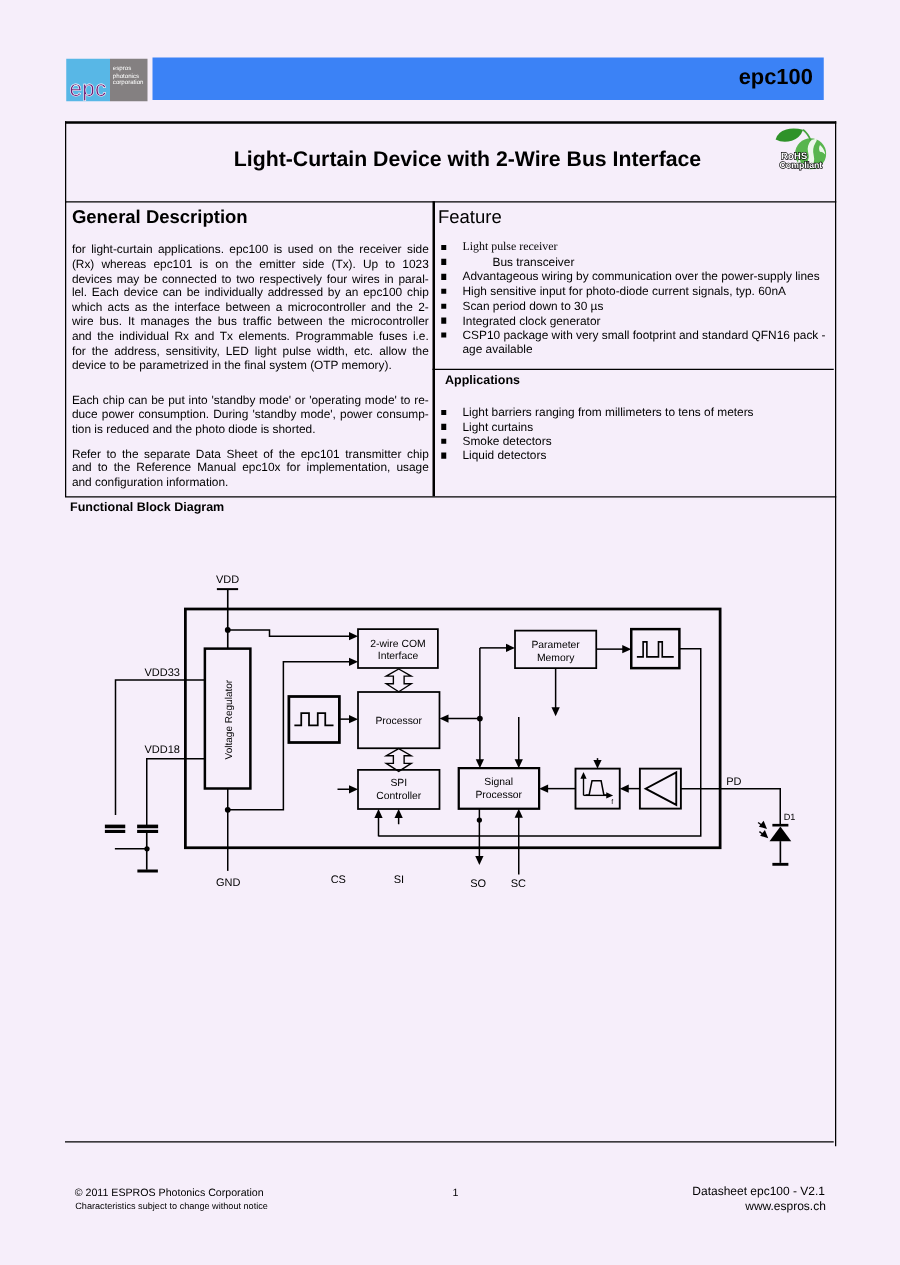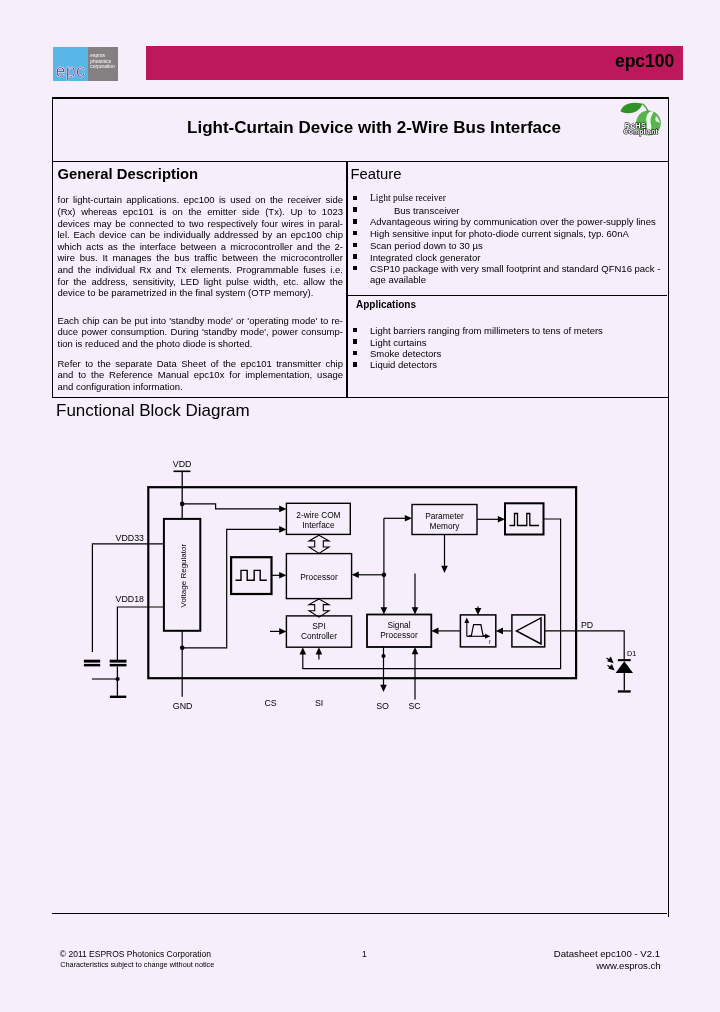--- a/index.html
+++ b/index.html
@@ -13,21 +13,21 @@
 <body>
 
 <div class="abs" style="left:53px;top:46.5px;width:34.5px;height:34px;background:#58b7e6;">
   <div class="abs" style="left:2.5px;top:14.8px;color:#701a75;font-size:18px;letter-spacing:0.2px;-webkit-text-stroke:0.45px #fff;">epc</div>
 </div>
 
 <div class="abs" style="left:87.5px;top:46.5px;width:30.7px;height:34px;background:#848081;">
   <div class="abs" style="left:2.8px;top:6.5px;color:#fff;font-size:4.9px;line-height:5.5px;">espros<br>photonics<br>corporation</div>
 </div>
 
-<div class="abs" style="left:146px;top:46.3px;width:537.3px;height:33.7px;background:#be185d;">
+<div class="abs" style="left:122px;top:46.3px;width:537.3px;height:33.7px;background:#3b82f6;">
   <div class="abs" style="right:9px;top:4.8px;font-size:17.5px;font-weight:bold;">epc100</div>
 </div>
 
 <div class="abs" style="left:52.2px;top:97.2px;width:616.8px;height:64.4px;box-sizing:border-box;border:1.7px solid #000;border-top-width:2px;border-bottom:none;"></div>
 
 <div class="abs" style="left:67px;top:118px;width:614px;text-align:center;font-size:17px;font-weight:bold;">Light-Curtain Device with 2-Wire Bus Interface</div>
 
 <svg class="abs" style="left:612px;top:100px;" width="56" height="40" viewBox="0 0 56 40">
   <circle cx="36.5" cy="23" r="12.4" fill="#58b54e"></circle>
   <path d="M31 11.8 Q25.5 15.5 24.5 21.5 Q26 15 31 11.8 Z" fill="#fff" opacity="0.5"></path>
@@ -97,21 +97,21 @@
   <div class="bullet" style="left:0;top:2.7px;"></div>
   <div class="abs" style="left:17.5px;top:0;">Light barriers ranging from millimeters to tens of meters</div>
   <div class="bullet" style="left:0;top:14.1px;"></div>
   <div class="abs" style="left:17.5px;top:11.4px;">Light curtains</div>
   <div class="bullet" style="left:0;top:25.5px;"></div>
   <div class="abs" style="left:17.5px;top:22.8px;">Smoke detectors</div>
   <div class="bullet" style="left:0;top:36.9px;"></div>
   <div class="abs" style="left:17.5px;top:34.2px;">Liquid detectors</div>
 </div>
 
-<div class="abs" style="left:56px;top:400.9px;font-size:17px;font-weight:normal;">Functional Block Diagram</div>
+<div class="abs" style="left:56px;top:400.9px;font-size:10px;font-weight:bold;">Functional Block Diagram</div>
 
 <div class="abs" style="left:667.6px;top:396.8px;width:1.5px;height:520px;background:#000;"></div>
 
 <svg class="abs" style="left:0;top:0;" width="720" height="1012" viewBox="0 0 720 1012" font-family="Liberation Sans, sans-serif" fill="none" stroke="none">
 
   <g>
       <rect x="148.3" y="487.2" width="427.8" height="191" stroke="#000" stroke-width="2.2"></rect>
     </g>
 
   <g>

